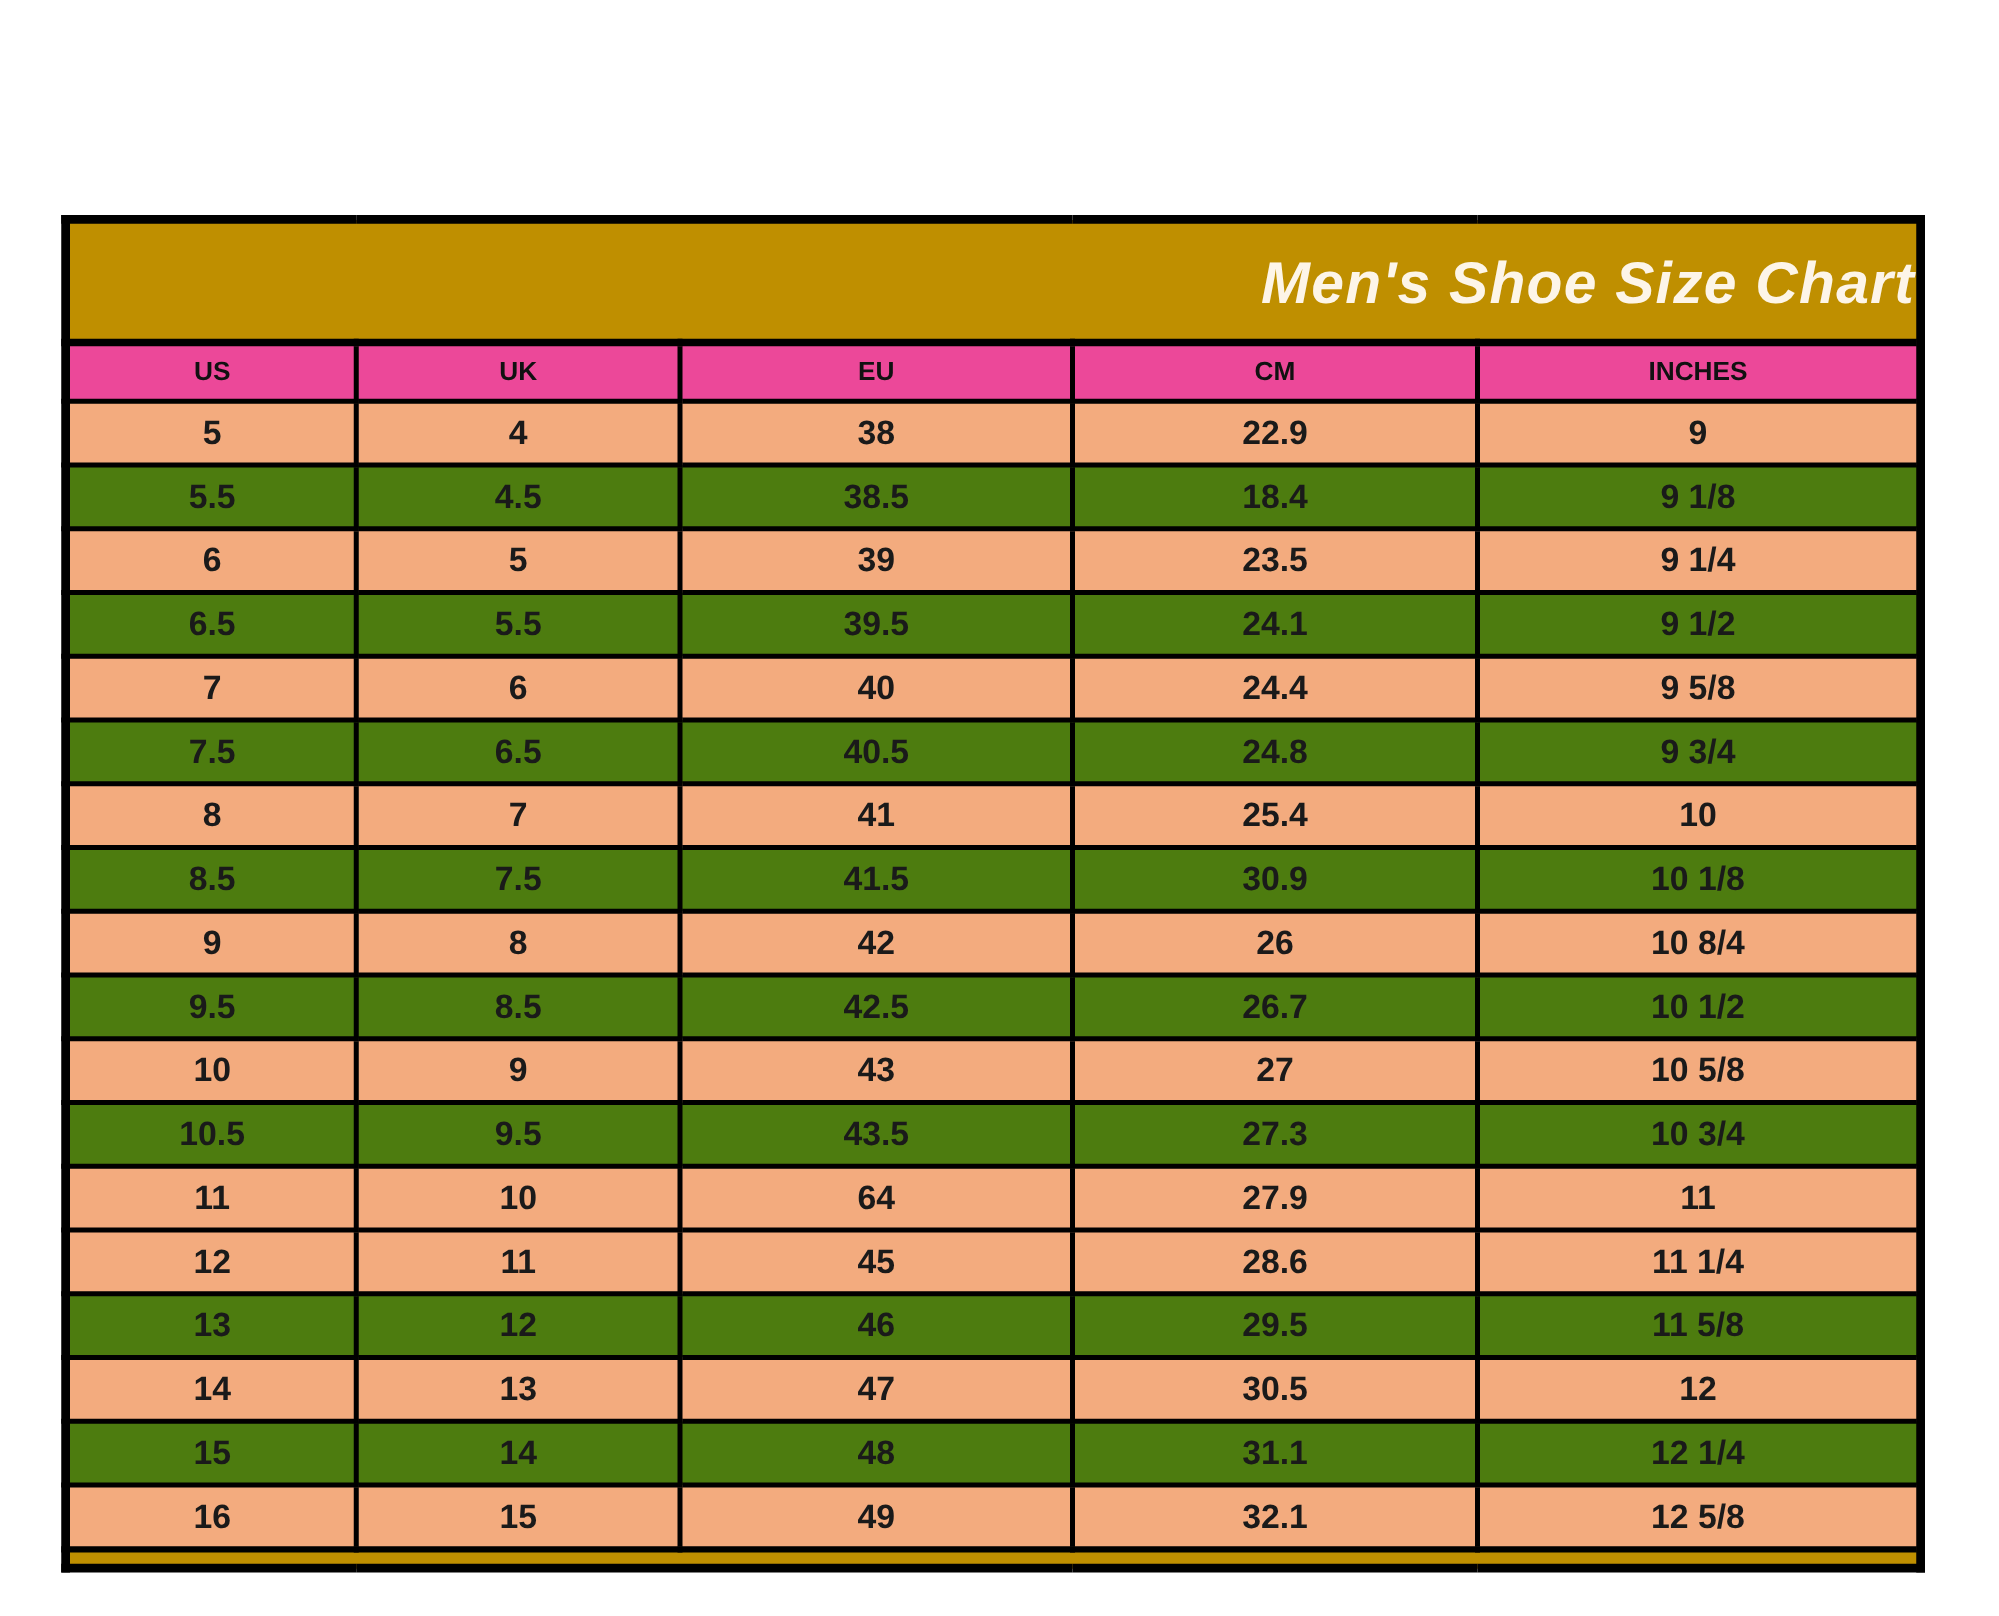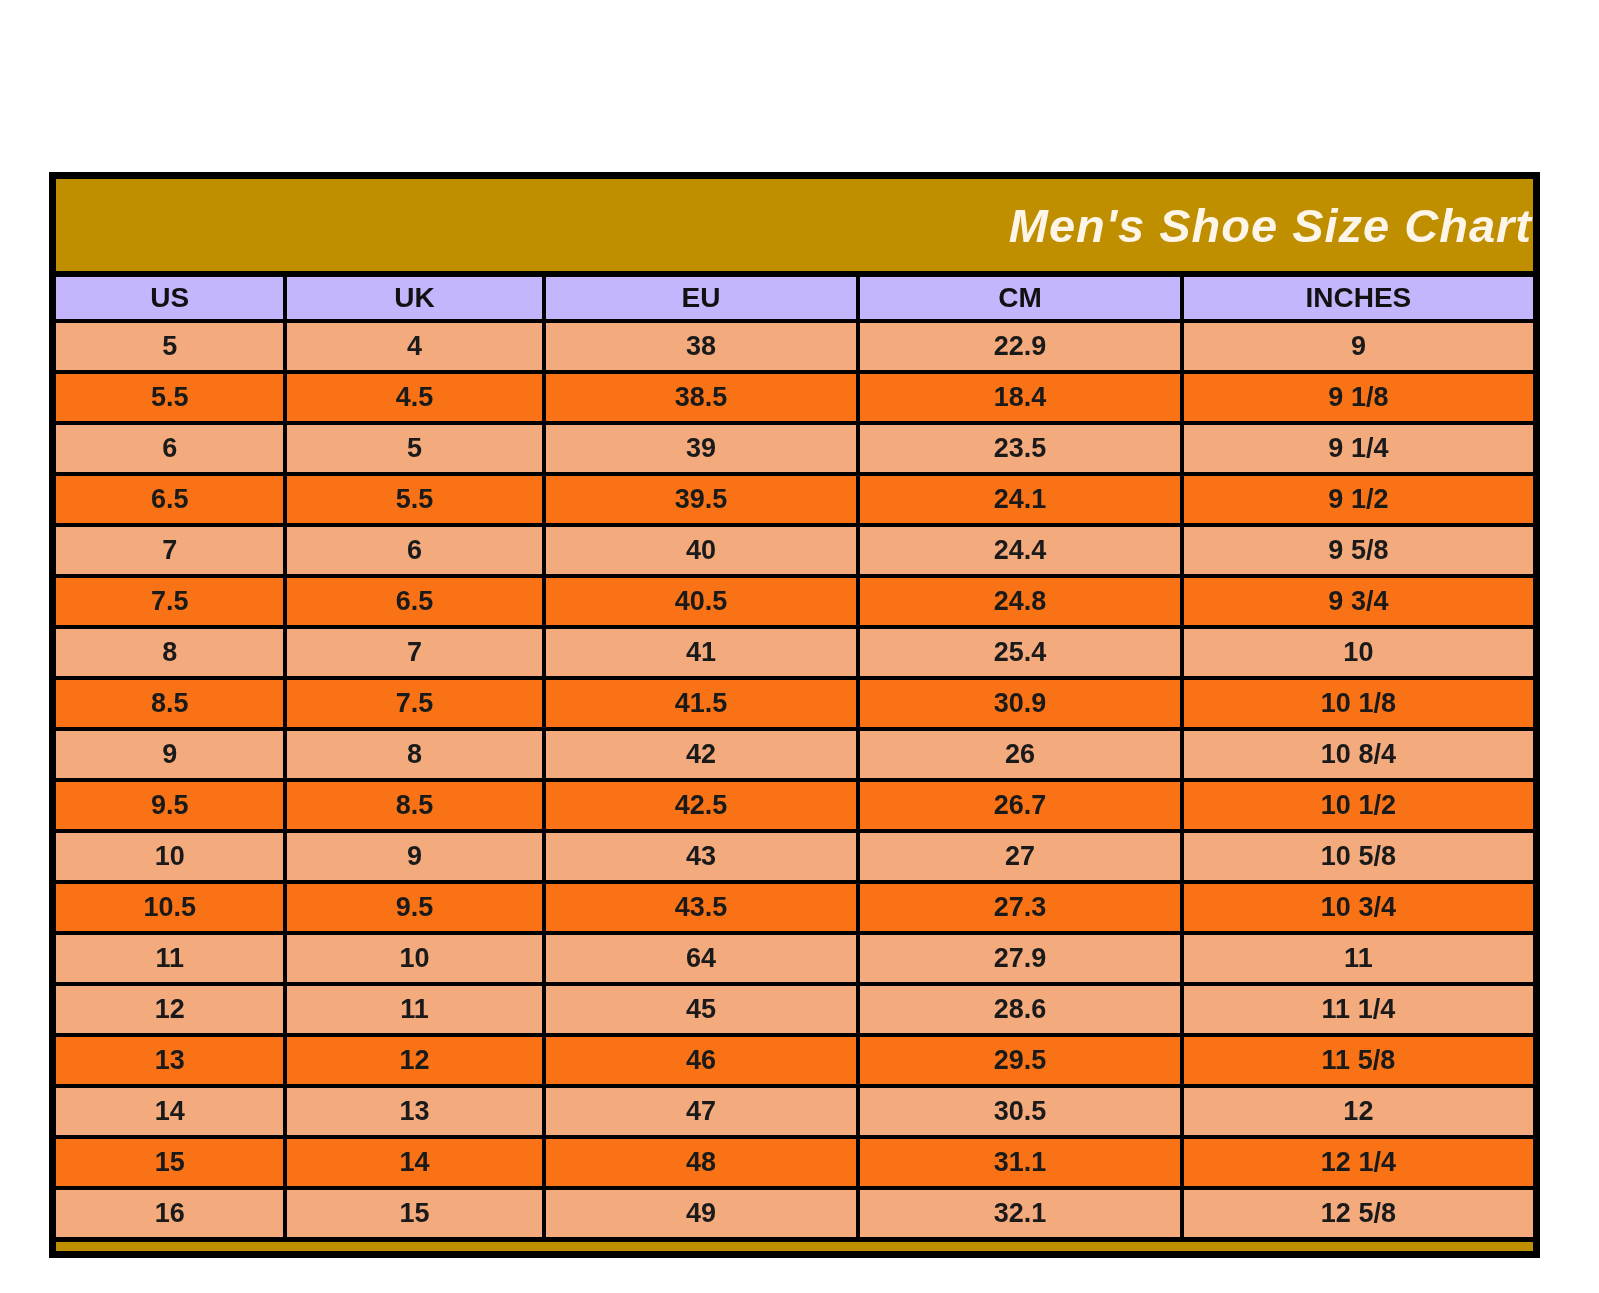--- a/index.html
+++ b/index.html
@@ -30,40 +30,40 @@
     font-style: italic;
     font-weight: bold;
     font-size: 47px;
     letter-spacing: 1px;
     text-align: right;
     vertical-align: middle;
     border-bottom: 6px solid #000000;
   }
   th.col-head {
     height: 40px;
-    background: #c4b5fd;
+    background: #ec4899;
     color: #111111;
     font-weight: bold;
-    font-size: 28px;
+    font-size: 21px;
     text-align: center;
     vertical-align: middle;
     border: 4px solid #000000;
   }
   td.size-cell {
     height: 47px;
     font-size: 27px;
     font-weight: 600;
     color: #1a1a1a;
     text-align: center;
     vertical-align: middle;
     border: 4px solid #000000;
     padding: 0;
   }
   tr.row-orange td { background: #F3AB7E; }
-  tr.row-gray   td { background: #f97316; }
+  tr.row-gray   td { background: #4d7c0f; }
   td.next-strip {
     height: 9px;
     background: #BF8F00;
     border-top: 5px solid #000000;
     padding: 0;
   }
 </style>
 </head>
 <body>
 

